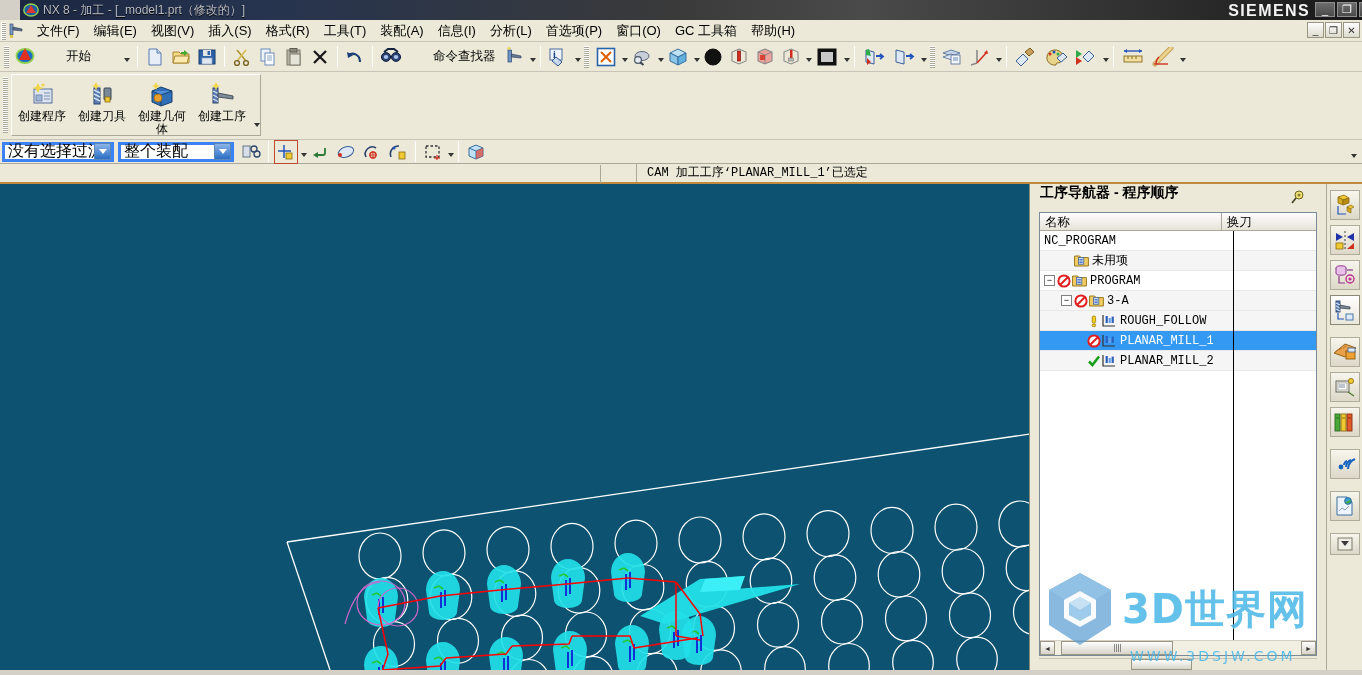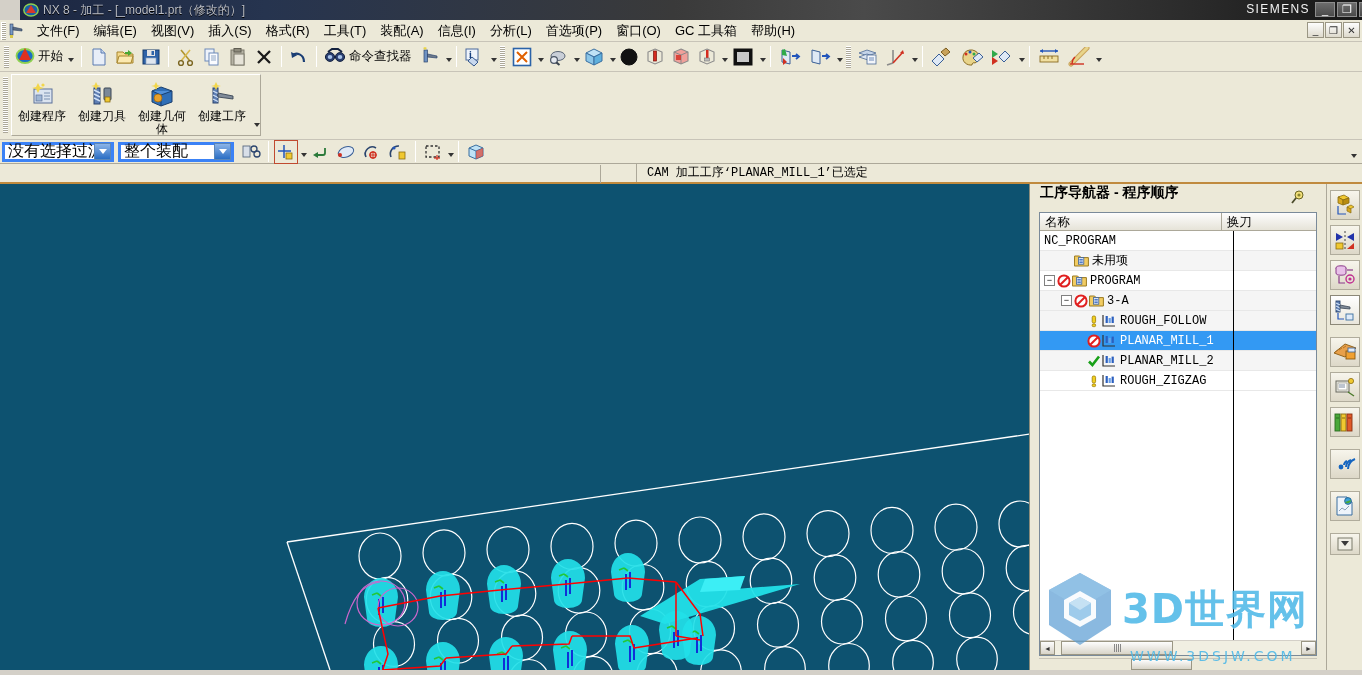--- a/index.html
+++ b/index.html
@@ -24,21 +24,21 @@
     width: 16px; height: 16px; margin: 0 4px 0 3px;
     position: relative; flex: none;
   }
   #titlebar .title-text {
     color: #b9bcc4; font-size: 12px;
     text-shadow: 0 1px 0 #000;
     white-space: nowrap;
   }
   #siemens {
     position: absolute; right: 72px; top: 2px;
-    color: #f3f3f3; font-size: 12px; font-weight: normal;
+    color: #f3f3f3; font-size: 16px; font-weight: bold;
     letter-spacing: 1.4px;
   }
   .wbtn {
     width: 20px; height: 15px;
     background: linear-gradient(to bottom,#6d6d6d,#4a4a4a);
     border: 1px solid #8d8d8d;
     margin-left: 2px;
     display: flex; align-items: center; justify-content: center;
     color: #fff; font-size: 11px; font-family: "Liberation Sans", sans-serif;
     cursor: default;
@@ -86,20 +86,21 @@
     background: repeating-linear-gradient(to bottom, #fff 0 1px, #aca899 1px 2px);
     flex: none;
   }
   .tsep { width: 1px; height: 21px; background: #aca899; margin: 0 4px; border-right: 1px solid #fff; flex: none; }
   .tbtn {
     height: 24px; min-width: 24px;
     display: flex; align-items: center; justify-content: center;
     margin: 0 1px; cursor: default; padding: 0 1px;
     border: 1px solid transparent;
     flex: none;
+    gap: 28px;
   }
   .tbtn .lbl { font-size: 12.5px; margin: 0 3px; white-space: nowrap; }
   .caret { width: 0; height: 0; border-left: 3px solid transparent; border-right: 3px solid transparent;
            border-top: 4px solid #333; margin-left: 2px; margin-top: 6px; flex: none; }
 
   
   #toolbar2 {
     height: 68px; width: 100%;
     background: #ece9d8;
     border-bottom: 1px solid #c8c4b8;
@@ -1019,35 +1020,20 @@
                   <path d="M2 7.5 L5.4 11 L12 2.5" fill="none" stroke="#18a018" stroke-width="2.6"></path>
                 </svg></div>
               <div class="opico"><svg width="15" height="13" viewBox="0 0 15 13">
                   <path d="M1 1 v11 h12" fill="none" stroke="#333" stroke-width="1.2"></path>
                   <rect x="3.6" y="2" width="2.2" height="7" fill="#2b5fbf"></rect>
                   <rect x="6.6" y="4" width="2.2" height="5" fill="#6aa0e8"></rect>
                   <rect x="9.6" y="2.6" width="2.2" height="6.4" fill="#2b5fbf"></rect>
                 </svg></div>
               <span class="tlabel">PLANAR_MILL_2</span>
             </div>
-            <div class="trow">
-              <div class="tindent" style="width: 34px;"></div>
-              <div class="tindent" style="width: 13px;"></div>
-              <div class="statico"><svg width="14" height="14" viewBox="0 0 14 14">
-                  <rect x="5.2" y="2" width="3.4" height="7" rx="1.4" fill="#f2d020" stroke="#9a7a00" stroke-width=".8"></rect>
-                  <rect x="5.2" y="10" width="3.4" height="2.6" rx="1" fill="#f2d020" stroke="#9a7a00" stroke-width=".8"></rect>
-                </svg></div>
-              <div class="opico"><svg width="15" height="13" viewBox="0 0 15 13">
-                  <path d="M1 1 v11 h12" fill="none" stroke="#333" stroke-width="1.2"></path>
-                  <rect x="3.6" y="2" width="2.2" height="7" fill="#2b5fbf"></rect>
-                  <rect x="6.6" y="4" width="2.2" height="5" fill="#6aa0e8"></rect>
-                  <rect x="9.6" y="2.6" width="2.2" height="6.4" fill="#2b5fbf"></rect>
-                </svg></div>
-              <span class="tlabel">ROUGH_ZIGZAG</span>
-            </div>
           </div>
       </div>
       <div id="hscroll">
         <div class="sbtn">◄</div>
         <div class="strack">
           <div class="sthumb" style="left:6px;width:112px;">
             <div class="sgrip"></div>
           </div>
         </div>
         <div class="sbtn">►</div>

